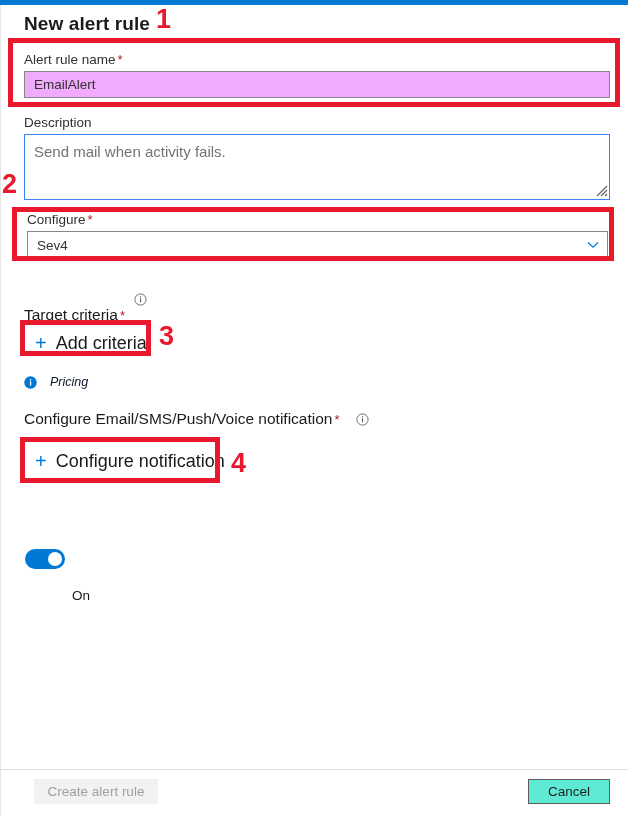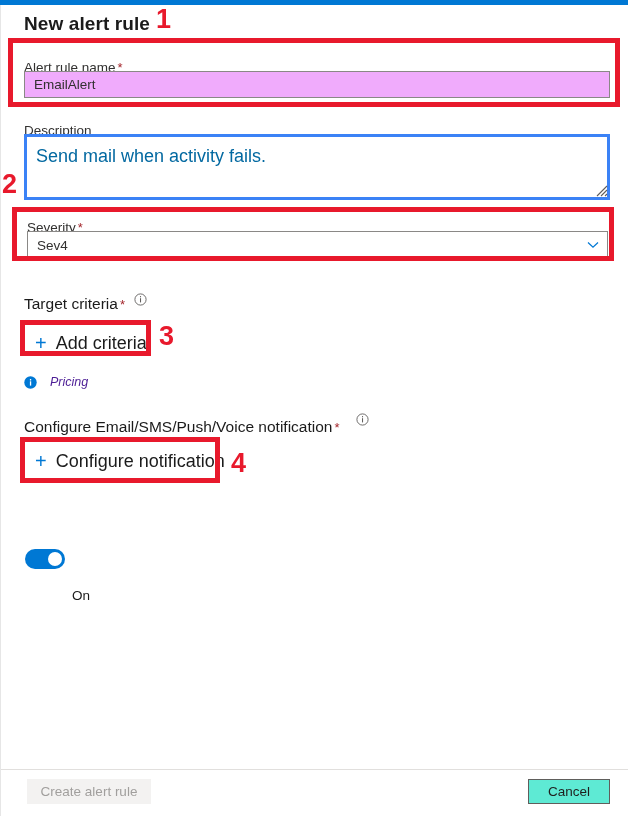--- a/index.html
+++ b/index.html
@@ -46,21 +46,20 @@
     color: #1b1b1b;
     letter-spacing: 0.1px;
     white-space: nowrap;
   }
 
   .field-label {
     position: absolute;
     font-size: 13.5px;
     color: #323130;
     white-space: nowrap;
-    margin-top: 8px;
   }
   .field-label.big {
     font-size: 15.5px;
     color: #1b1b1b;
   }
   .req {
     color: #a4262c;
     font-size: 13px;
     margin-left: 2px;
   }
@@ -71,24 +70,24 @@
     border: 1px solid #8a8886;
     font-family: "Liberation Sans", sans-serif;
     font-size: 13.5px;
     color: #323130;
     padding: 0 9px;
     outline: none;
   }
   .textarea-input {
     position: absolute;
     background: #ffffff;
-    border: 3px solid #3b82f6;
-    font-family: "Liberation Sans", sans-serif;
-    font-size: 18px;
-    color: #0369a1;
+    border: 1px solid #3b82f6;
+    font-family: "Liberation Sans", sans-serif;
+    font-size: 15px;
+    color: #737373;
     padding: 6px 9px;
     resize: none;
     outline: none;
     line-height: 1.45;
   }
   .resize-grip {
     position: absolute;
     pointer-events: none;
   }
 
@@ -159,21 +158,21 @@
   }
   .hint-text {
     font-size: 12.5px;
     font-style: italic;
     color: #323130;
     margin-left: 5px;
   }
   .hint-link {
     font-size: 12.5px;
     font-style: italic;
-    color: #4c1d95;
+    color: #0f172a;
     text-decoration: none;
     margin-left: 13px;
     cursor: pointer;
   }
 
   
   .toggle {
     position: absolute;
     width: 40px; height: 20px;
     border-radius: 10px;
@@ -196,21 +195,21 @@
 
   
   .footer-sep {
     position: absolute;
     left: 1px; top: 769px;
     width: 627px; height: 1px;
     background: #e1dfdd;
   }
   .btn-primary-disabled {
     position: absolute;
-    left: 27px; top: 779px;
+    left: 34px; top: 779px;
     width: 124px; height: 25px;
     background: #f3f2f1;
     border: none;
     color: #a19f9d;
     font-family: "Liberation Sans", sans-serif;
     font-size: 13.5px;
     cursor: default;
   }
   .btn-secondary {
     position: absolute;
@@ -258,33 +257,33 @@
     </div>
     <input class="text-input" style="left: 24px; top: 66px; width: 586px; height: 27px;" value="EmailAlert">
 
     <div class="field-label" style="left:24px; top:110px;">Description</div>
     <textarea class="textarea-input" style="left: 24px; top: 129px; width: 586px; height: 66px;">Send mail when activity fails.</textarea>
     <svg class="resize-grip" style="left:595px; top:179px;" width="13" height="13" viewBox="0 0 13 13">
       <path d="M12 2 L2 12 M12 6 L6 12 M12 10 L10 12" stroke="#605e5c" stroke-width="1.1" fill="none"></path>
     </svg>
 
     <div class="field-label" style="left:27px; top:207px;">
-      <span>Severity</span><span class="req">*</span>
+      <span>Configure</span><span class="req">*</span>
     </div>
     <div class="select-wrap" style="left:27px; top:226px; width:581px; height:27px;">
       <div class="sel-box"></div>
       <div class="sel-val">Sev4</div>
       <span class="chev">
         <svg width="12" height="8" viewBox="0 0 12 8">
             <path d="M1 1.5 L6 6.2 L11 1.5" stroke="#0078d4" stroke-width="1.2" fill="none"></path>
           </svg>
       </span>
     </div>
 
-    <div class="field-label big" style="left:24px; top:282px;">
+    <div class="field-label big" style="left:24px; top:301px;">
       <span>Target criteria</span><span class="req">*</span>
     </div>
     <span class="info-o" style="left:134px; top:288px;">
       <svg width="13" height="13" viewBox="0 0 13 13">
         <circle cx="6.5" cy="6.5" r="5.6" stroke="#605e5c" stroke-width="0.9" fill="none"></circle>
         <rect x="6.0" y="5.2" width="1.05" height="4.2" fill="#605e5c"></rect>
         <rect x="6.0" y="3.1" width="1.05" height="1.2" fill="#605e5c"></rect>
       </svg>
     </span>
 

